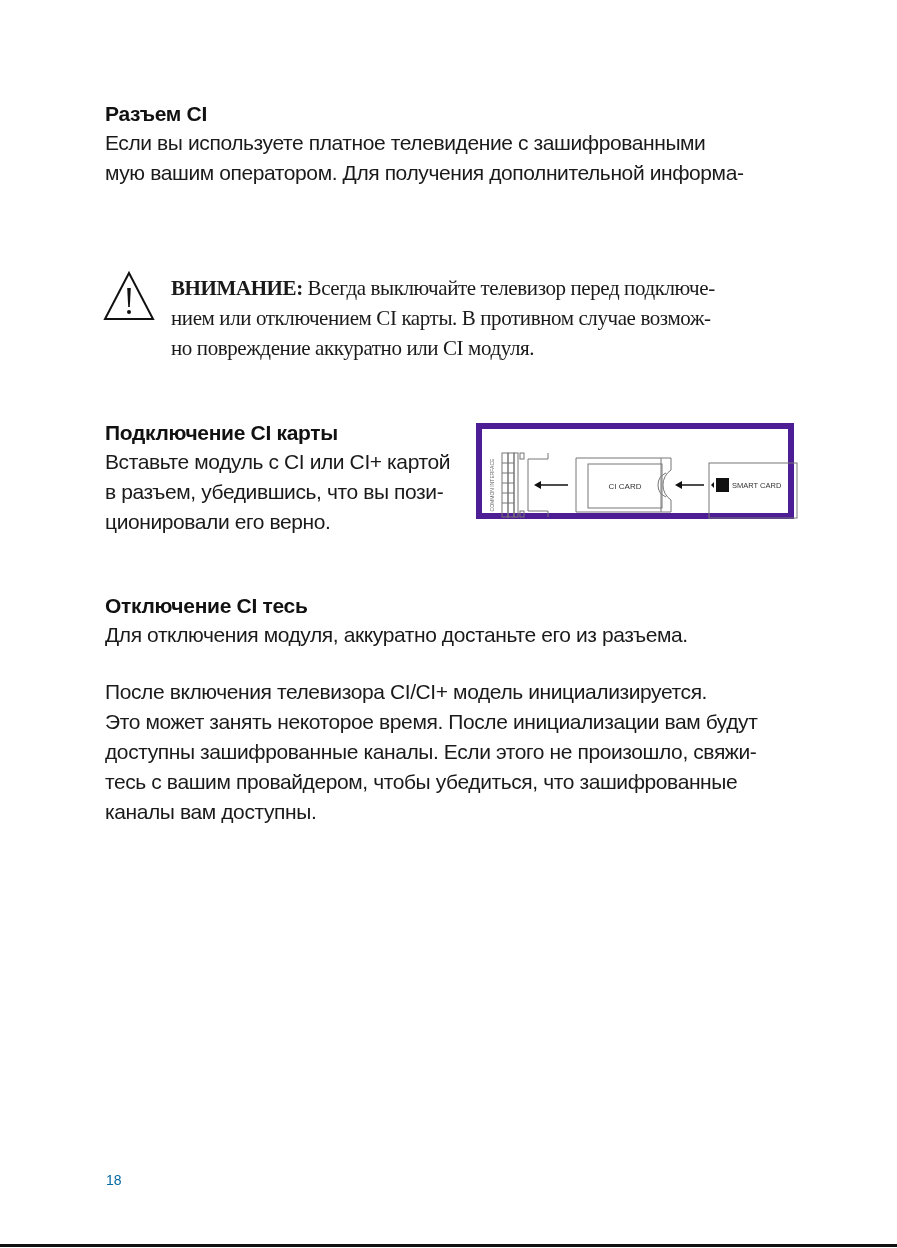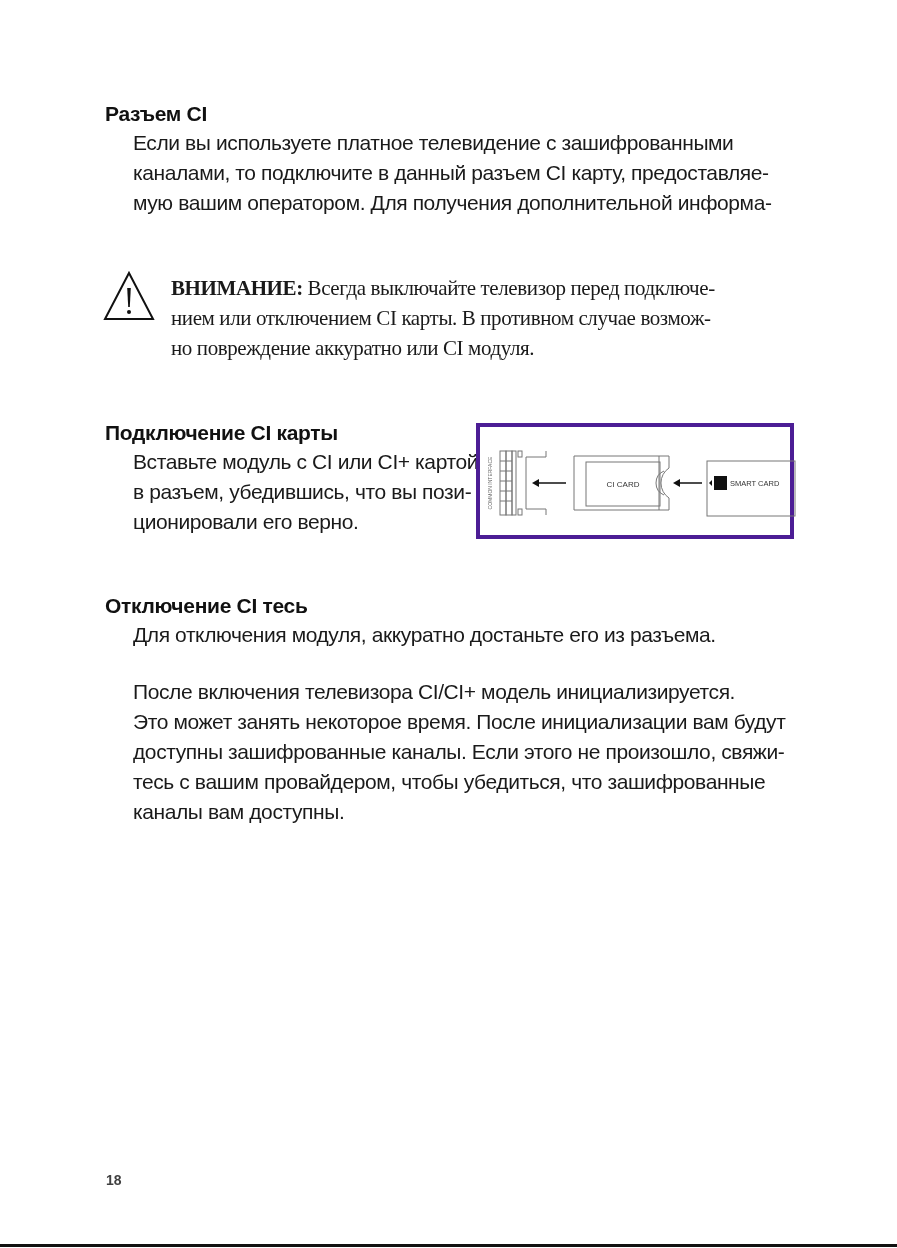--- a/index.html
+++ b/index.html
@@ -3,38 +3,37 @@
   <meta charset="utf-8">
   <style>
     html, body { margin: 0; padding: 0; }
     body {
       width: 897px; height: 1248px; background: #ffffff; position: relative; overflow: hidden;
       font-family: "Liberation Sans", "DejaVu Sans", sans-serif; color: #1a1a1a;
     }
     .page { position: absolute; left: 0; top: 0; width: 897px; height: 1248px; }
     .h { position: absolute; left: 105px; font-weight: bold; font-size: 21px; line-height: 28px; letter-spacing: -0.3px; color: #111; }
     .p { position: absolute; left: 105px; font-size: 21px; line-height: 30px; letter-spacing: -0.4px; color: #1a1a1a; white-space: nowrap; }
-    .p div { height: 30px; margin-left: 28px; }
+    .p div { height: 30px; }
     .warn-icon { position: absolute; left: 103px; top: 270px; width: 52px; height: 52px; }
     .warn { position: absolute; left: 171px; top: 273px; font-size: 21px; line-height: 30px; letter-spacing: -0.4px; white-space: nowrap; font-family: Liberation Serif, serif; }
     .warn div { height: 30px; }
     .warn b { font-weight: bold; }
-    .figure { position: absolute; left: 476px; top: 423px; width: 318px; height: 116px; border: 4px solid #4c1d95; box-sizing: border-box; }
-    .pageno { position: absolute; left: 106px; top: 1172px; font-size: 14px; color: #404040; font-weight: bold; }
+    .figure { position: absolute; left: 476px; top: 423px; width: 318px; height: 96px; border: 6px solid #4c1d95; box-sizing: border-box; }
+    .pageno { position: absolute; left: 106px; top: 1172px; font-size: 14px; color: #0369a1; }
     .bottom-line { position: absolute; left: 0; top: 1244px; width: 897px; height: 3px; background: #111; }
   </style>
 </head>
 <body>
 
 <div class="page">
 
   <div class="h" style="top:100px;text-align:right;">Разъем CI</div>
   <div class="p" style="top:128px;">
     <div>Если вы используете платное телевидение с зашифрованными</div>
-    <div>каналами, то подключите в данный разъем CI карту, предоставляе-</div>
     <div>мую вашим оператором. Для получения дополнительной информа-</div>
   </div>
 
   <svg class="warn-icon" viewBox="0 0 52 52">
     <polygon points="26,3 50,49 2,49" fill="none" stroke="#111" stroke-width="2"></polygon>
     <path d="M24.2,18 L27.8,18 L26.8,37 L25.2,37 Z" fill="#111"></path>
     <circle cx="26" cy="42" r="2" fill="#111"></circle>
   </svg>
   <div class="warn">
     <div><b>ВНИМАНИЕ:</b><span> Всегда выключайте телевизор перед подключе-</span></div>

